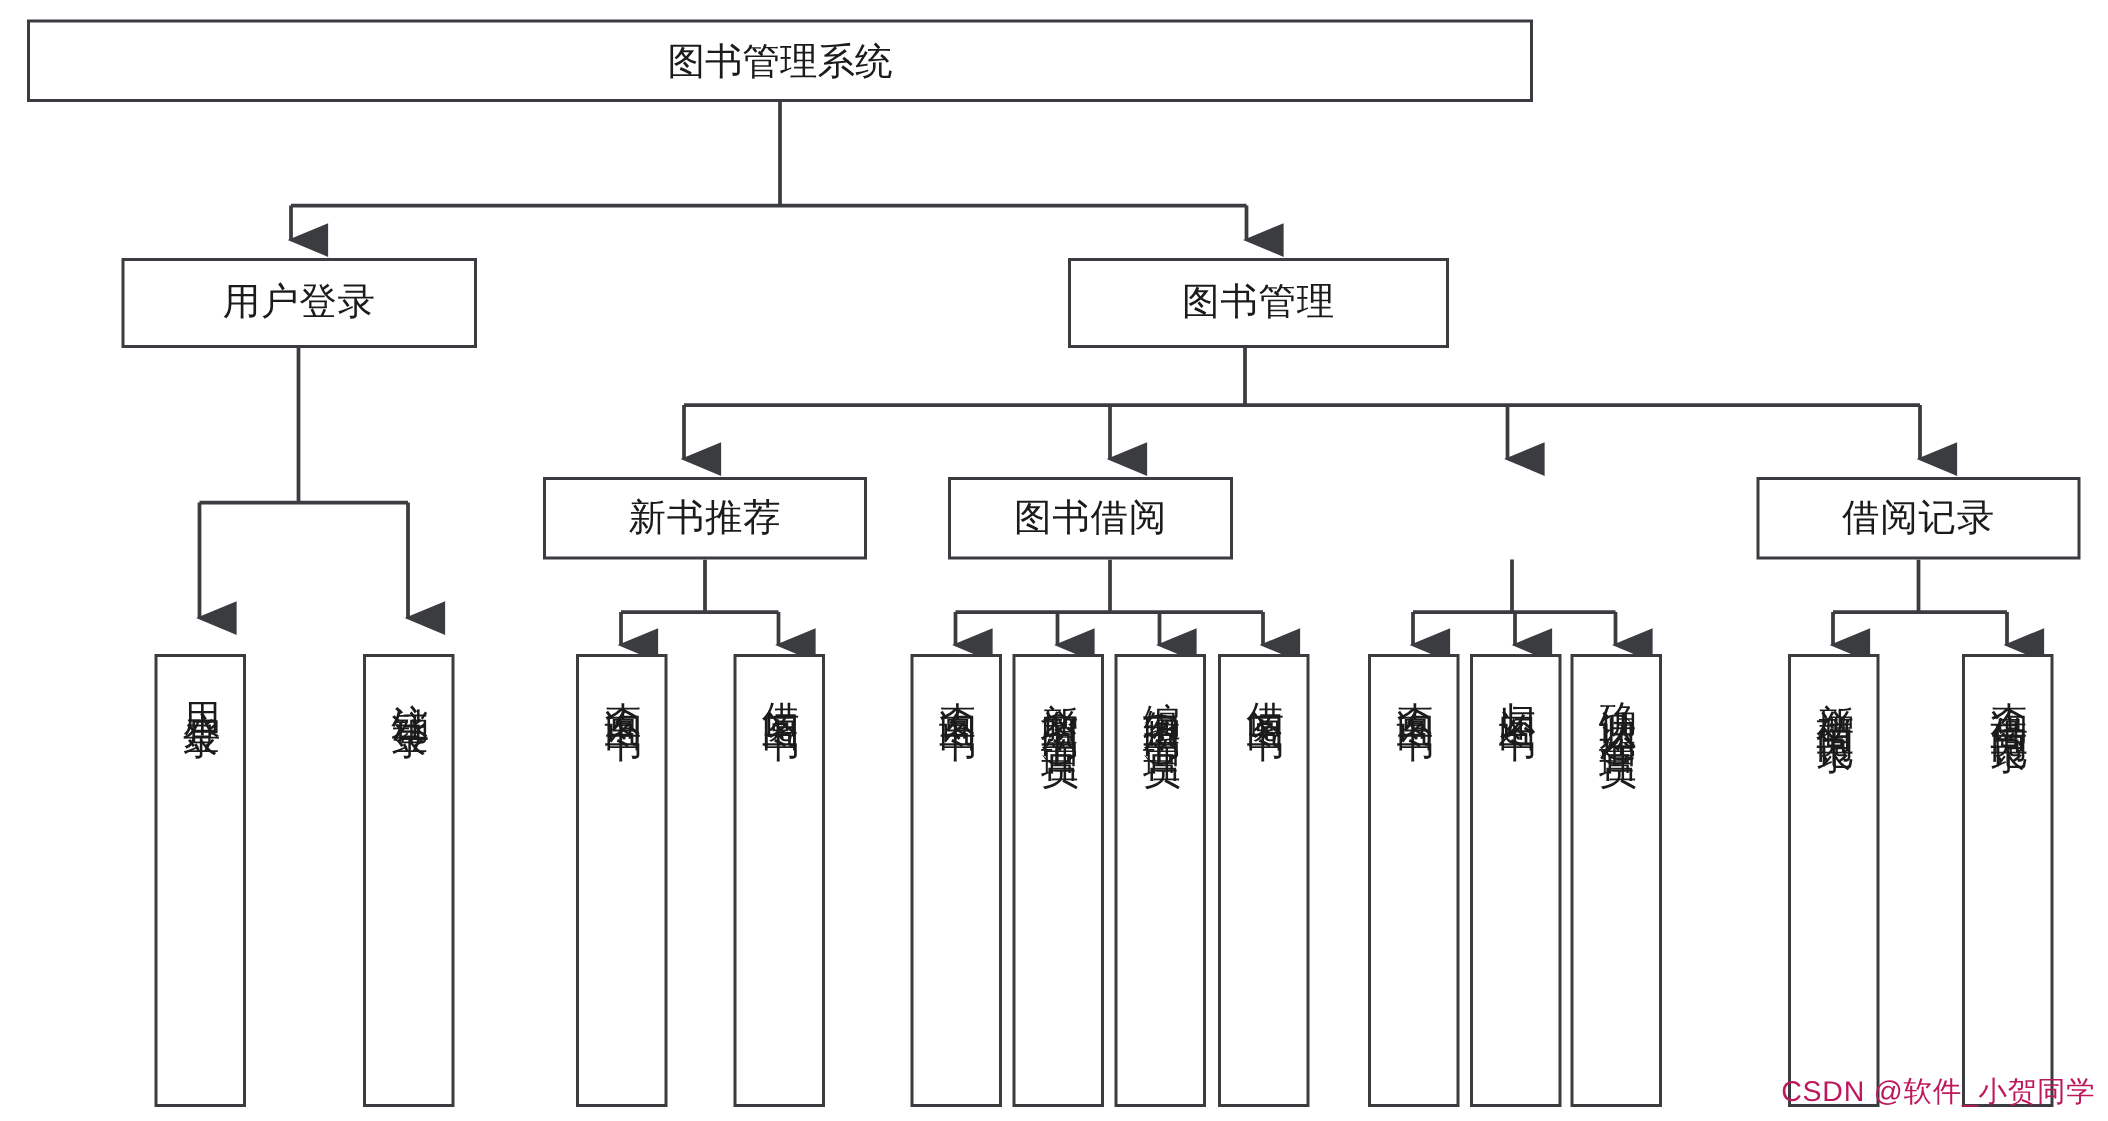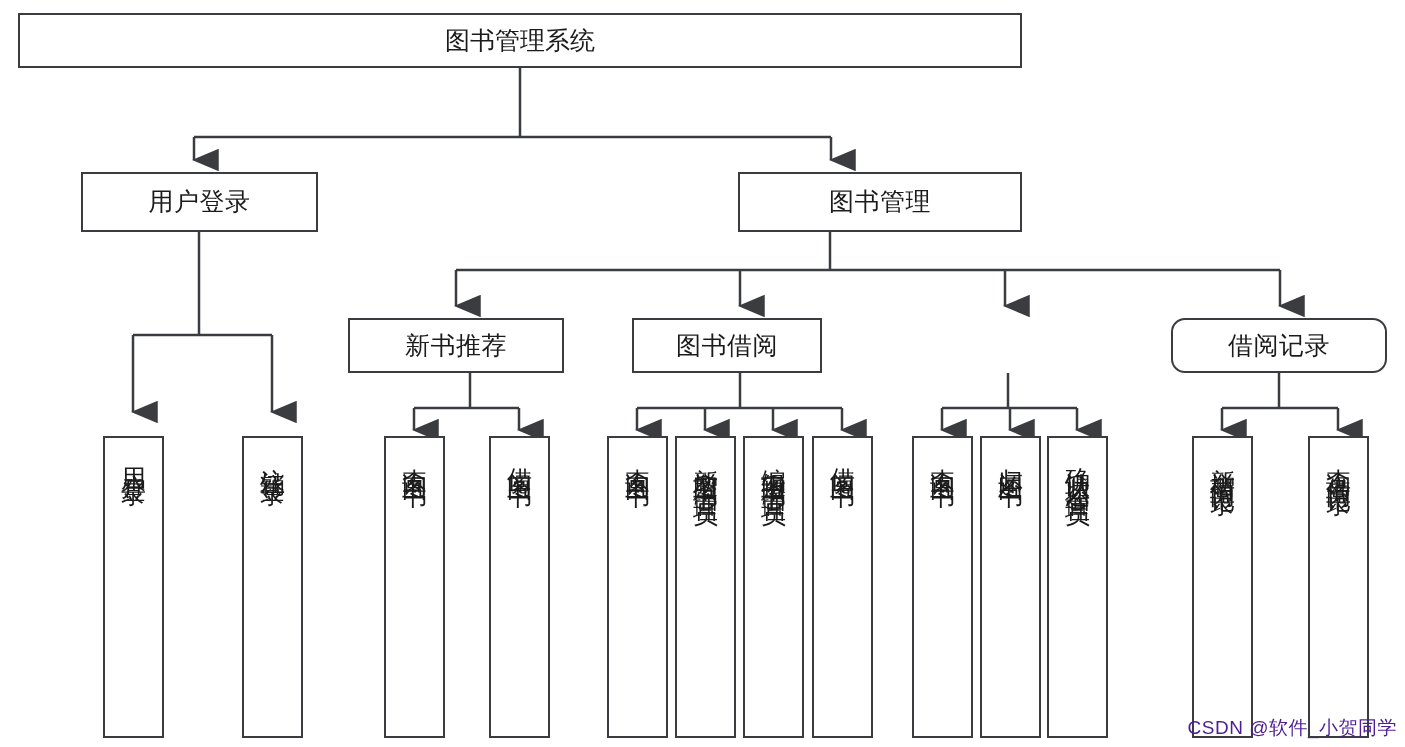--- a/index.html
+++ b/index.html
@@ -56,21 +56,21 @@
     letter-spacing: 5px;
     line-height: 1.0;
     white-space: nowrap;
     display: block;
   }
   .watermark {
     position: absolute;
     right: 8px;
     bottom: 6px;
     font-size: 19px;
-    color: #4c1d95;
+    color: #be185d;
     white-space: nowrap;
     letter-spacing: 0.5px;
   }
 </style>
 </head>
 <body>
 
 <div id="diagram-root">
 
   <svg id="diagram-svg" viewBox="0 0 1405 747" xmlns="http://www.w3.org/2000/svg">
@@ -124,31 +124,31 @@
     </g>
   </svg>
 
   <div class="node root" style="left:18px; top:13px; width:1004px; height:55px;">
     <span>图书管理系统</span>
   </div>
 
   <div class="node horiz" style="left:81px; top:172px; width:237px; height:60px;">
     <span>用户登录</span>
   </div>
-  <div class="node horiz" style="left:712px; top:172px; width:284px; height:60px;margin-left:26px;">
+  <div class="node horiz" style="left:712px; top:172px; width:254px; height:60px;">
     <span>图书管理</span>
   </div>
 
-  <div class="node horiz" style="left:348px; top:318px; width:216px; height:55px;">
+  <div class="node horiz" style="left:362px; top:318px; width:216px; height:55px;">
     <span>新书推荐</span>
   </div>
   <div class="node horiz" style="left:632px; top:318px; width:190px; height:55px;">
     <span>图书借阅</span>
   </div>
-  <div class="node horiz" style="left:1171px; top:318px; width:216px; height:55px;border-radius:14px;">
+  <div class="node horiz" style="left:1171px; top:318px; width:216px; height:55px;">
     <span>借阅记录</span>
   </div>
 
   <div class="node leaf" style="left:103px; top:436px; width:61px; height:302px;">
     <span class="vtext">用户登录</span>
   </div>
   <div class="node leaf" style="left:242px; top:436px; width:61px; height:302px;">
     <span class="vtext">注销登录</span>
   </div>
 

